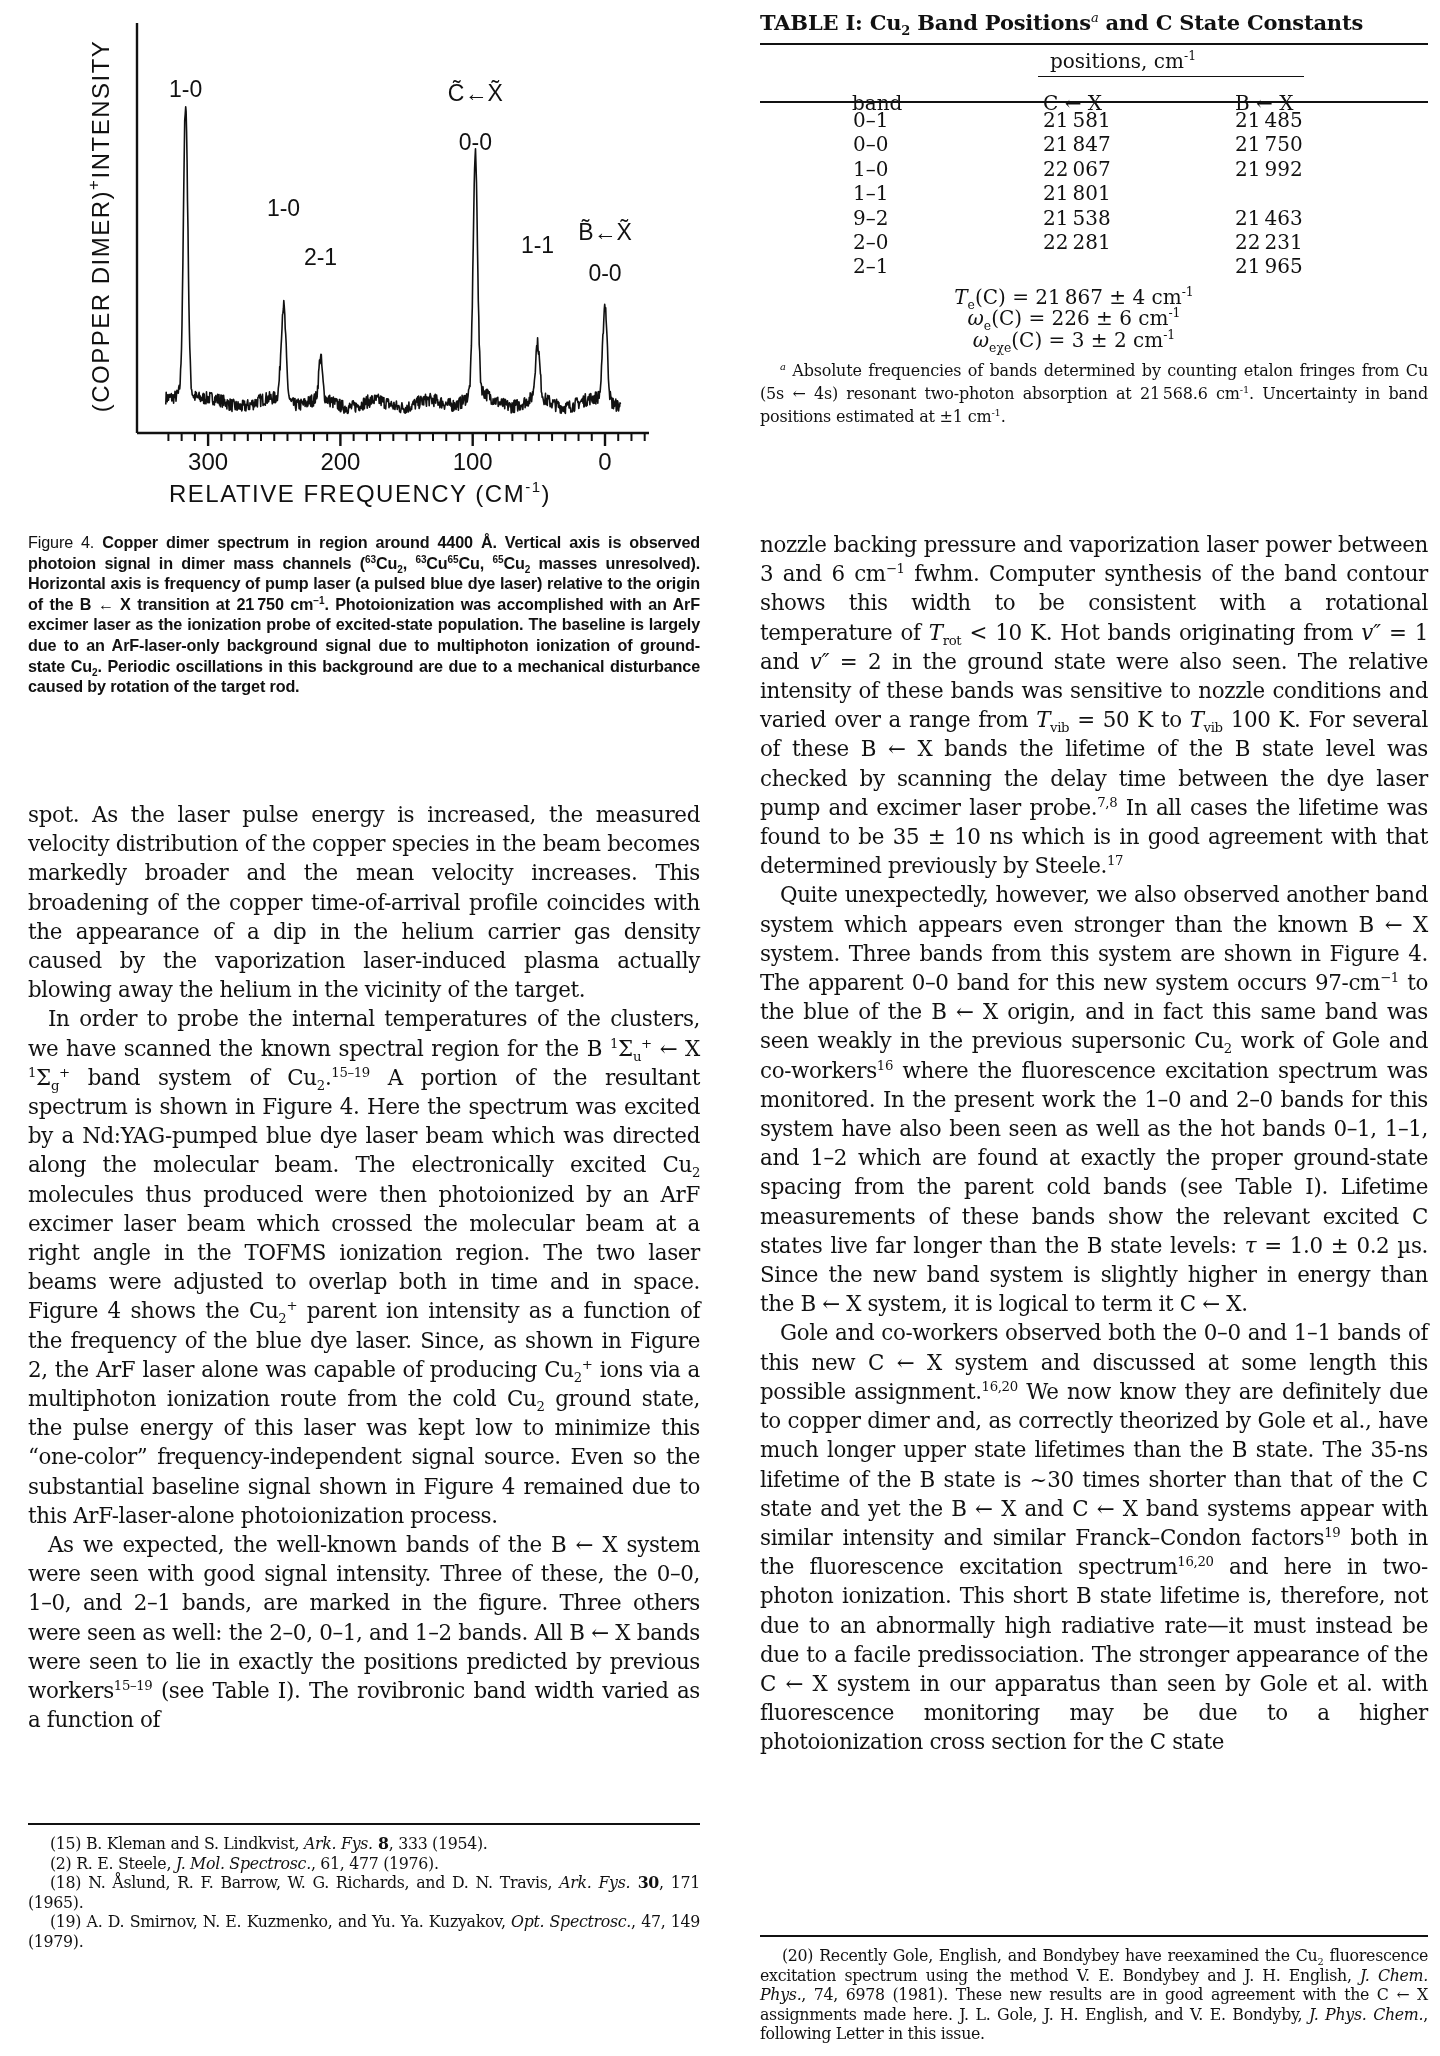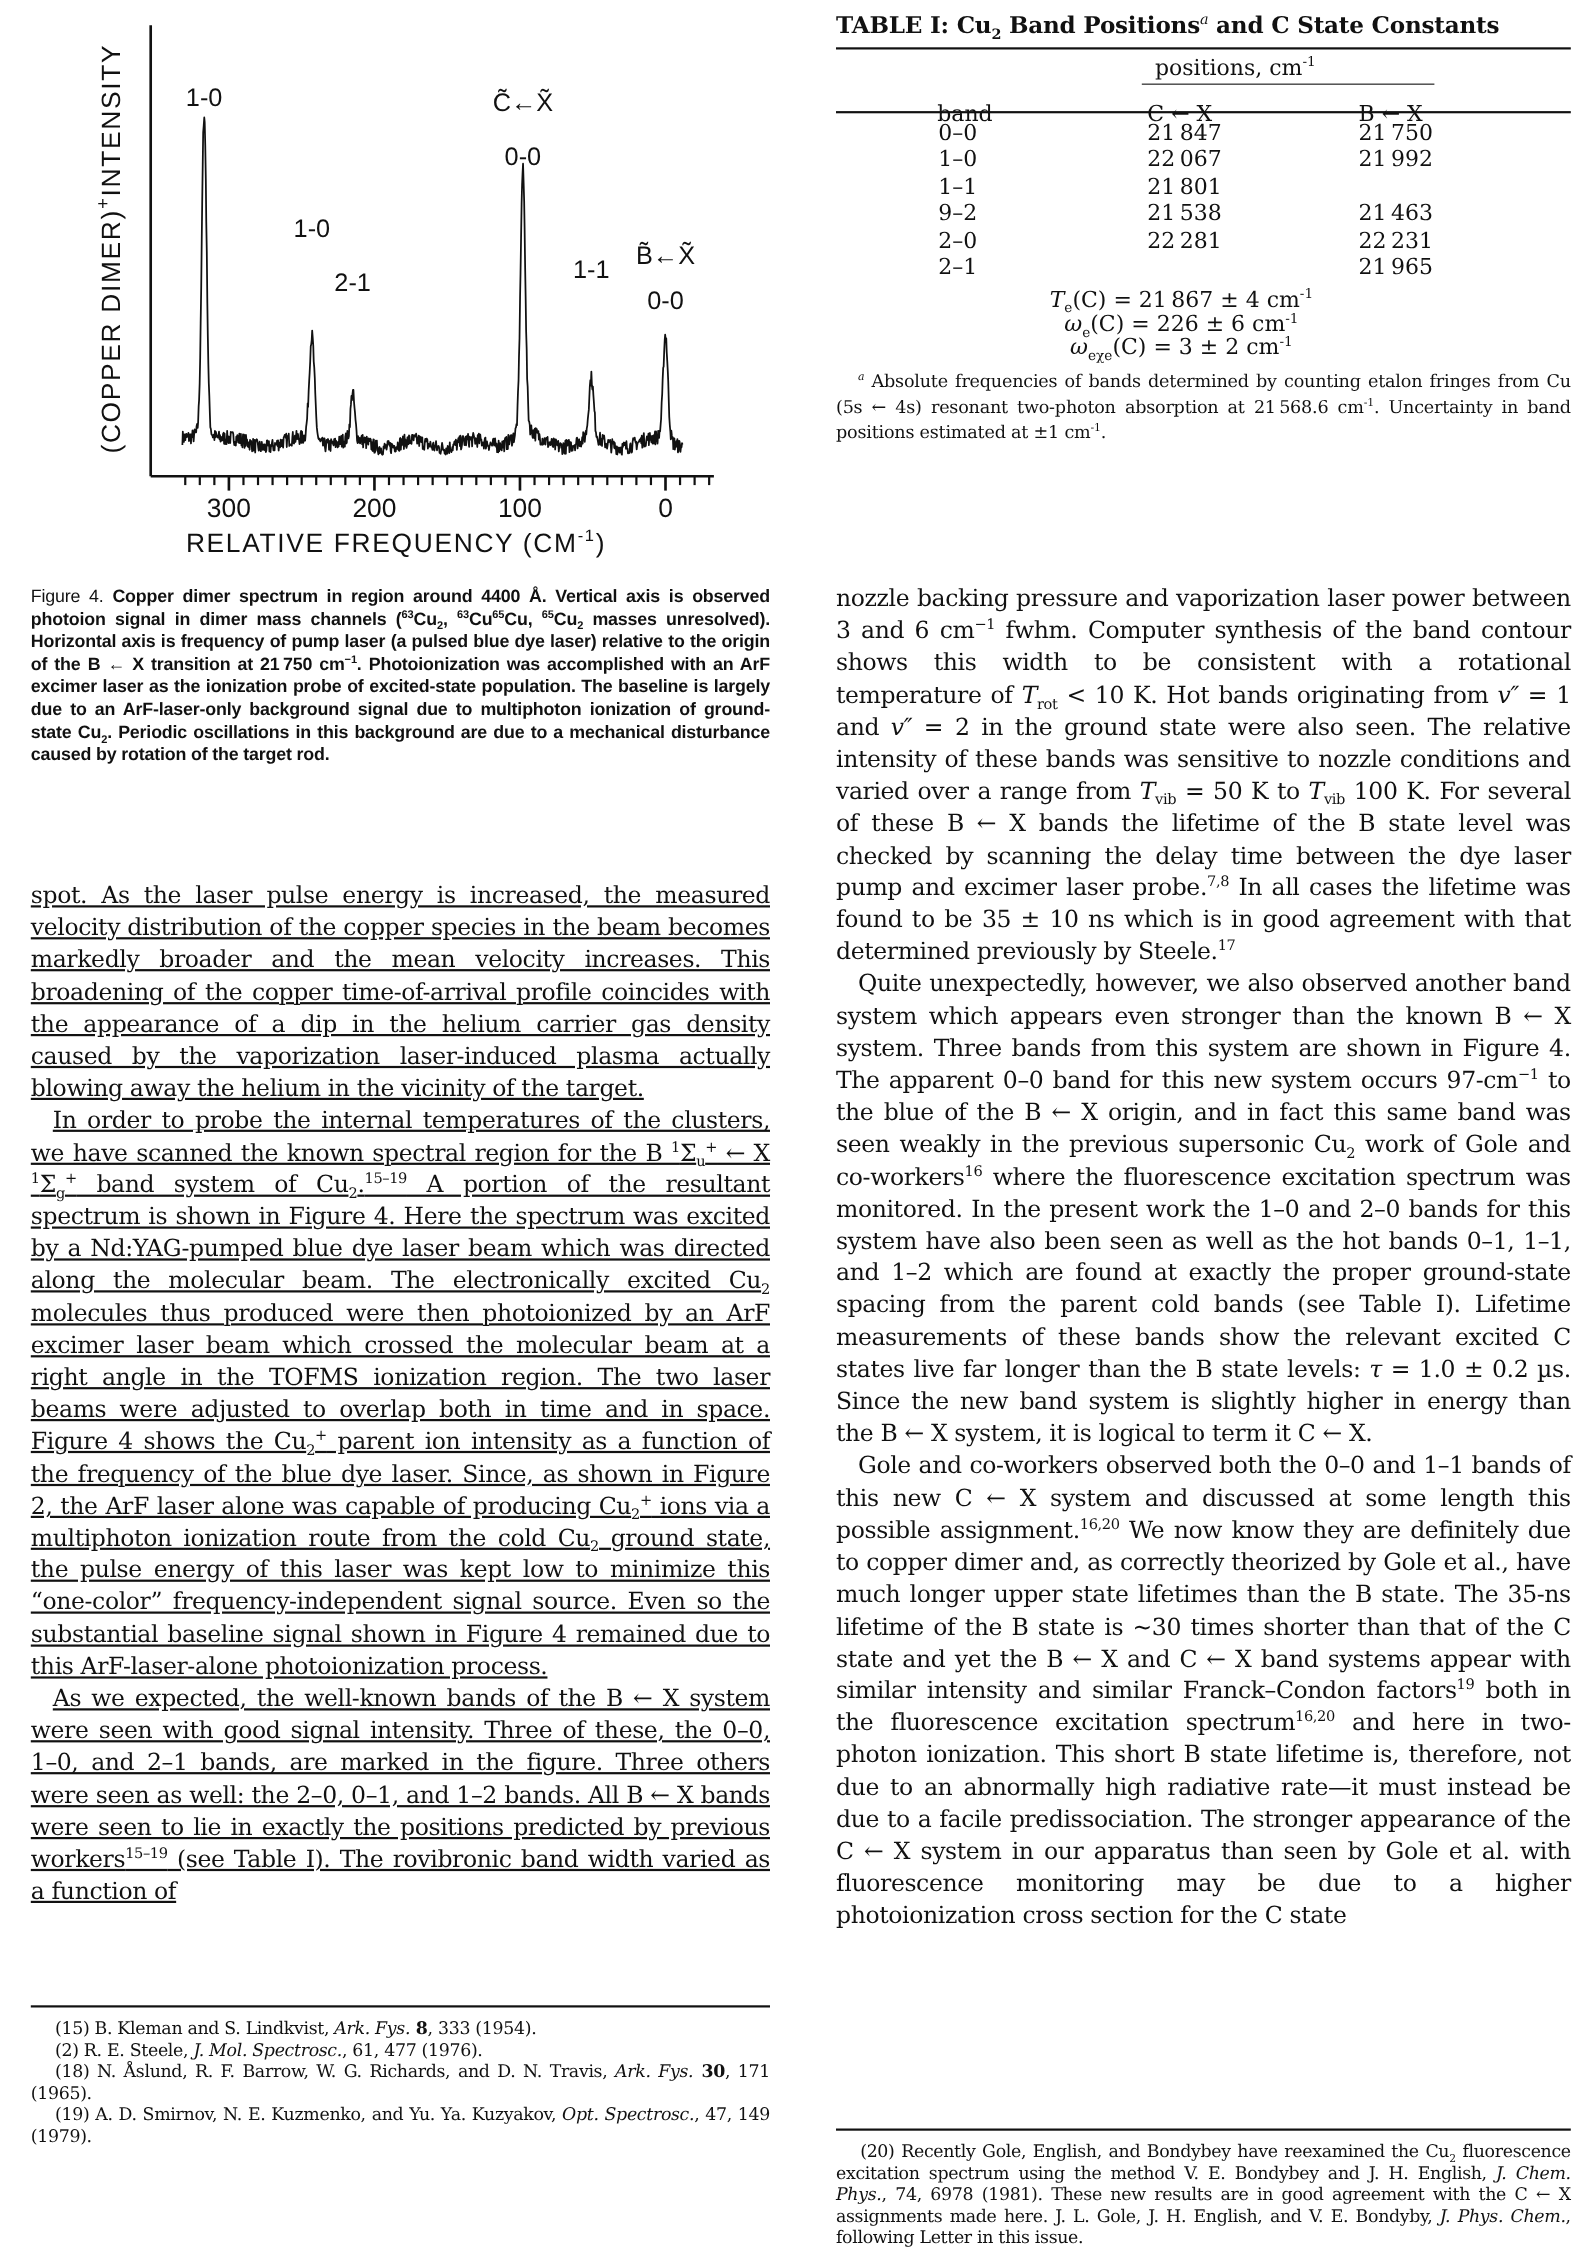--- a/index.html
+++ b/index.html
@@ -22,21 +22,21 @@
   }
   #caption b { font-weight: 400; }
 
   
   .col {
     position: absolute; font-size: 21.4px; line-height: 29.2px; text-align: justify;
     letter-spacing: -0.35px;
   }
   .col p { margin: 0; }
   .col p.indent { text-indent: 20px; }
-  #left-col { left: 28px; top: 800px; width: 672px; text-decoration: underline; }
+  #left-col { left: 28px; top: 800px; width: 672px; }
   #right-col { left: 760px; top: 530px; width: 668px; }
   sup, sub { font-size: 0.62em; line-height: 0; }
 
   
   #table-block { position: absolute; left: 760px; top: 10px; width: 668px; }
   #table-title { font-weight: 700; font-size: 21px; letter-spacing: -0.2px; margin: 0 0 0 0; }
   .rule { border: none; border-top: 2px solid #111; margin: 0; }
   #table-title-rule { margin-top: 8px; }
   .tbl-head { position: relative; height: 56px; font-size: 20px; }
   .tbl-head .pos-label { position: absolute; left: 290px; top: 4px; }
@@ -160,20 +160,25 @@
   <div class="tbl-head">
     <span class="pos-label"><span>positions, cm</span><sup>-1</sup></span>
     <div class="pos-rule"></div>
     <span class="h-band">band</span>
     <span class="h-cx">C ← X</span>
     <span class="h-bx">B ← X</span>
   </div>
   <hr class="rule">
   <div class="tbl-body">
     <div class="tbl-row">
+        <span class="c-band">0–1</span>
+        <span class="c-cx">21 581</span>
+        <span class="c-bx">21 485</span>
+      </div>
+    <div class="tbl-row">
         <span class="c-band">0–0</span>
         <span class="c-cx">21 847</span>
         <span class="c-bx">21 750</span>
       </div>
     <div class="tbl-row">
         <span class="c-band">1–0</span>
         <span class="c-cx">22 067</span>
         <span class="c-bx">21 992</span>
       </div>
     <div class="tbl-row">

